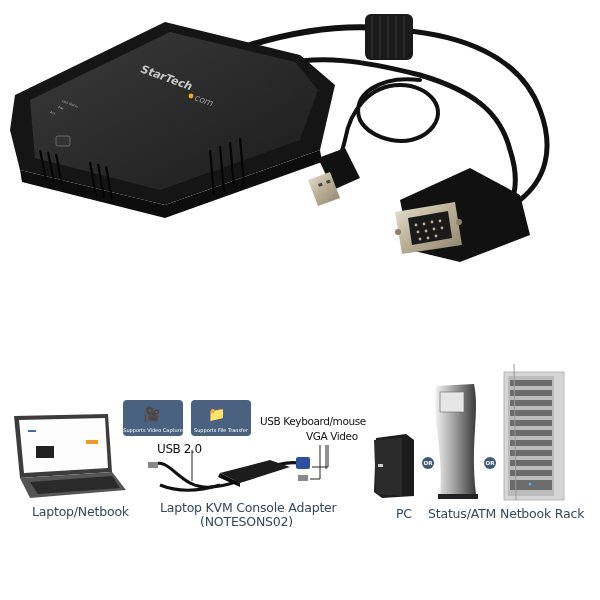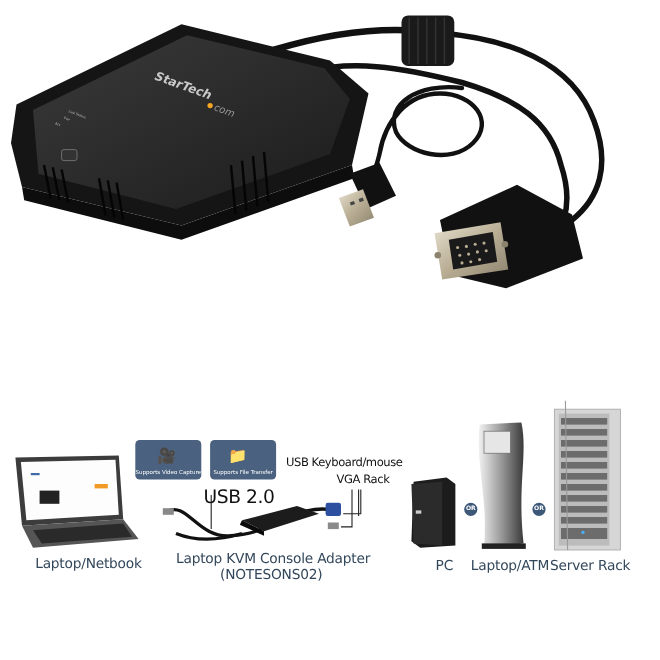--- a/index.html
+++ b/index.html
@@ -123,23 +123,23 @@
 
   <div class="badge" style="left:123px;top:40px">
     <span style="position:absolute;left:20px;top:7px;font-size:14px;line-height:14px;">🎥</span>
     <span class="bt">Supports Video Capture</span>
   </div>
   <div class="badge" style="left:191px;top:40px">
     <span style="position:absolute;left:17px;top:7px;font-size:14px;line-height:14px;">📁</span>
     <span class="bt">Supports File Transfer</span>
   </div>
 
-  <span class="label-dark" style="left:157px;top:82px;font-size:17px;margin-left:28px;">USB 2.0</span>
+  <span class="label-dark" style="left:157px;top:82px;font-size:12px;">USB 2.0</span>
   <span class="label-dark" style="left:260px;top:55px;font-size:10.5px;">USB Keyboard/mouse</span>
-  <span class="label-dark" style="left:306px;top:70px;font-size:10.5px;">VGA Rack</span>
+  <span class="label-dark" style="left:306px;top:70px;font-size:10.5px;">VGA Video</span>
 
   <svg class="abs" style="left:130px;top:85px" width="240" height="65">
     <line x1="62" y1="5" x2="62" y2="36" stroke="#222" stroke-width="1"></line>
     <line x1="186" y1="-10" x2="186" y2="24" stroke="#222" stroke-width="1" transform="translate(10,0)"></line>
     <path d="M198 -10 L 198 22 L 182 22" fill="none" stroke="#222" stroke-width="1"></path>
     <path d="M190 -4 L 190 34 L 180 34" fill="none" stroke="#222" stroke-width="1"></path>
     <path d="M22 20 C 40 10, 50 45, 80 42 C 110 40, 115 30, 130 25 C 150 18, 165 15, 175 20" fill="none" stroke="#111" stroke-width="3"></path>
     <path d="M30 40 C 50 48, 70 46, 90 40" fill="none" stroke="#111" stroke-width="3"></path>
     <path d="M90 28 L 140 15 L 160 22 L 110 38 Z" fill="#1c1c1c"></path>
     <path d="M90 28 L 110 38 L 110 42 L 88 32 Z" fill="#0a0a0a"></path>
@@ -187,15 +187,15 @@
         <rect x="10" y="116" width="42" height="10"></rect>
     </g>
     <circle cx="30" cy="120" r="1.5" fill="#4ab0ff"></circle>
     <line x1="14" y1="0" x2="16" y2="136" stroke="#999" stroke-width="1"></line>
   </svg>
 
   <span class="caption" style="left:160px;top:140px">Laptop KVM Console Adapter</span>
   <span class="caption" style="left:32px;top:144px">Laptop/Netbook</span>
   <span class="caption" style="left:200px;top:154px">(NOTESONS02)</span>
   <span class="caption" style="left:396px;top:146px">PC</span>
-  <span class="caption" style="left:428px;top:146px">Laptop/ATM</span>
-  <span class="caption" style="left:500px;top:146px">Server Rack</span>
+  <span class="caption" style="left:428px;top:146px">Status/ATM</span>
+  <span class="caption" style="left:500px;top:146px">Netbook Rack</span>
 </div>
 
 </body></html>

